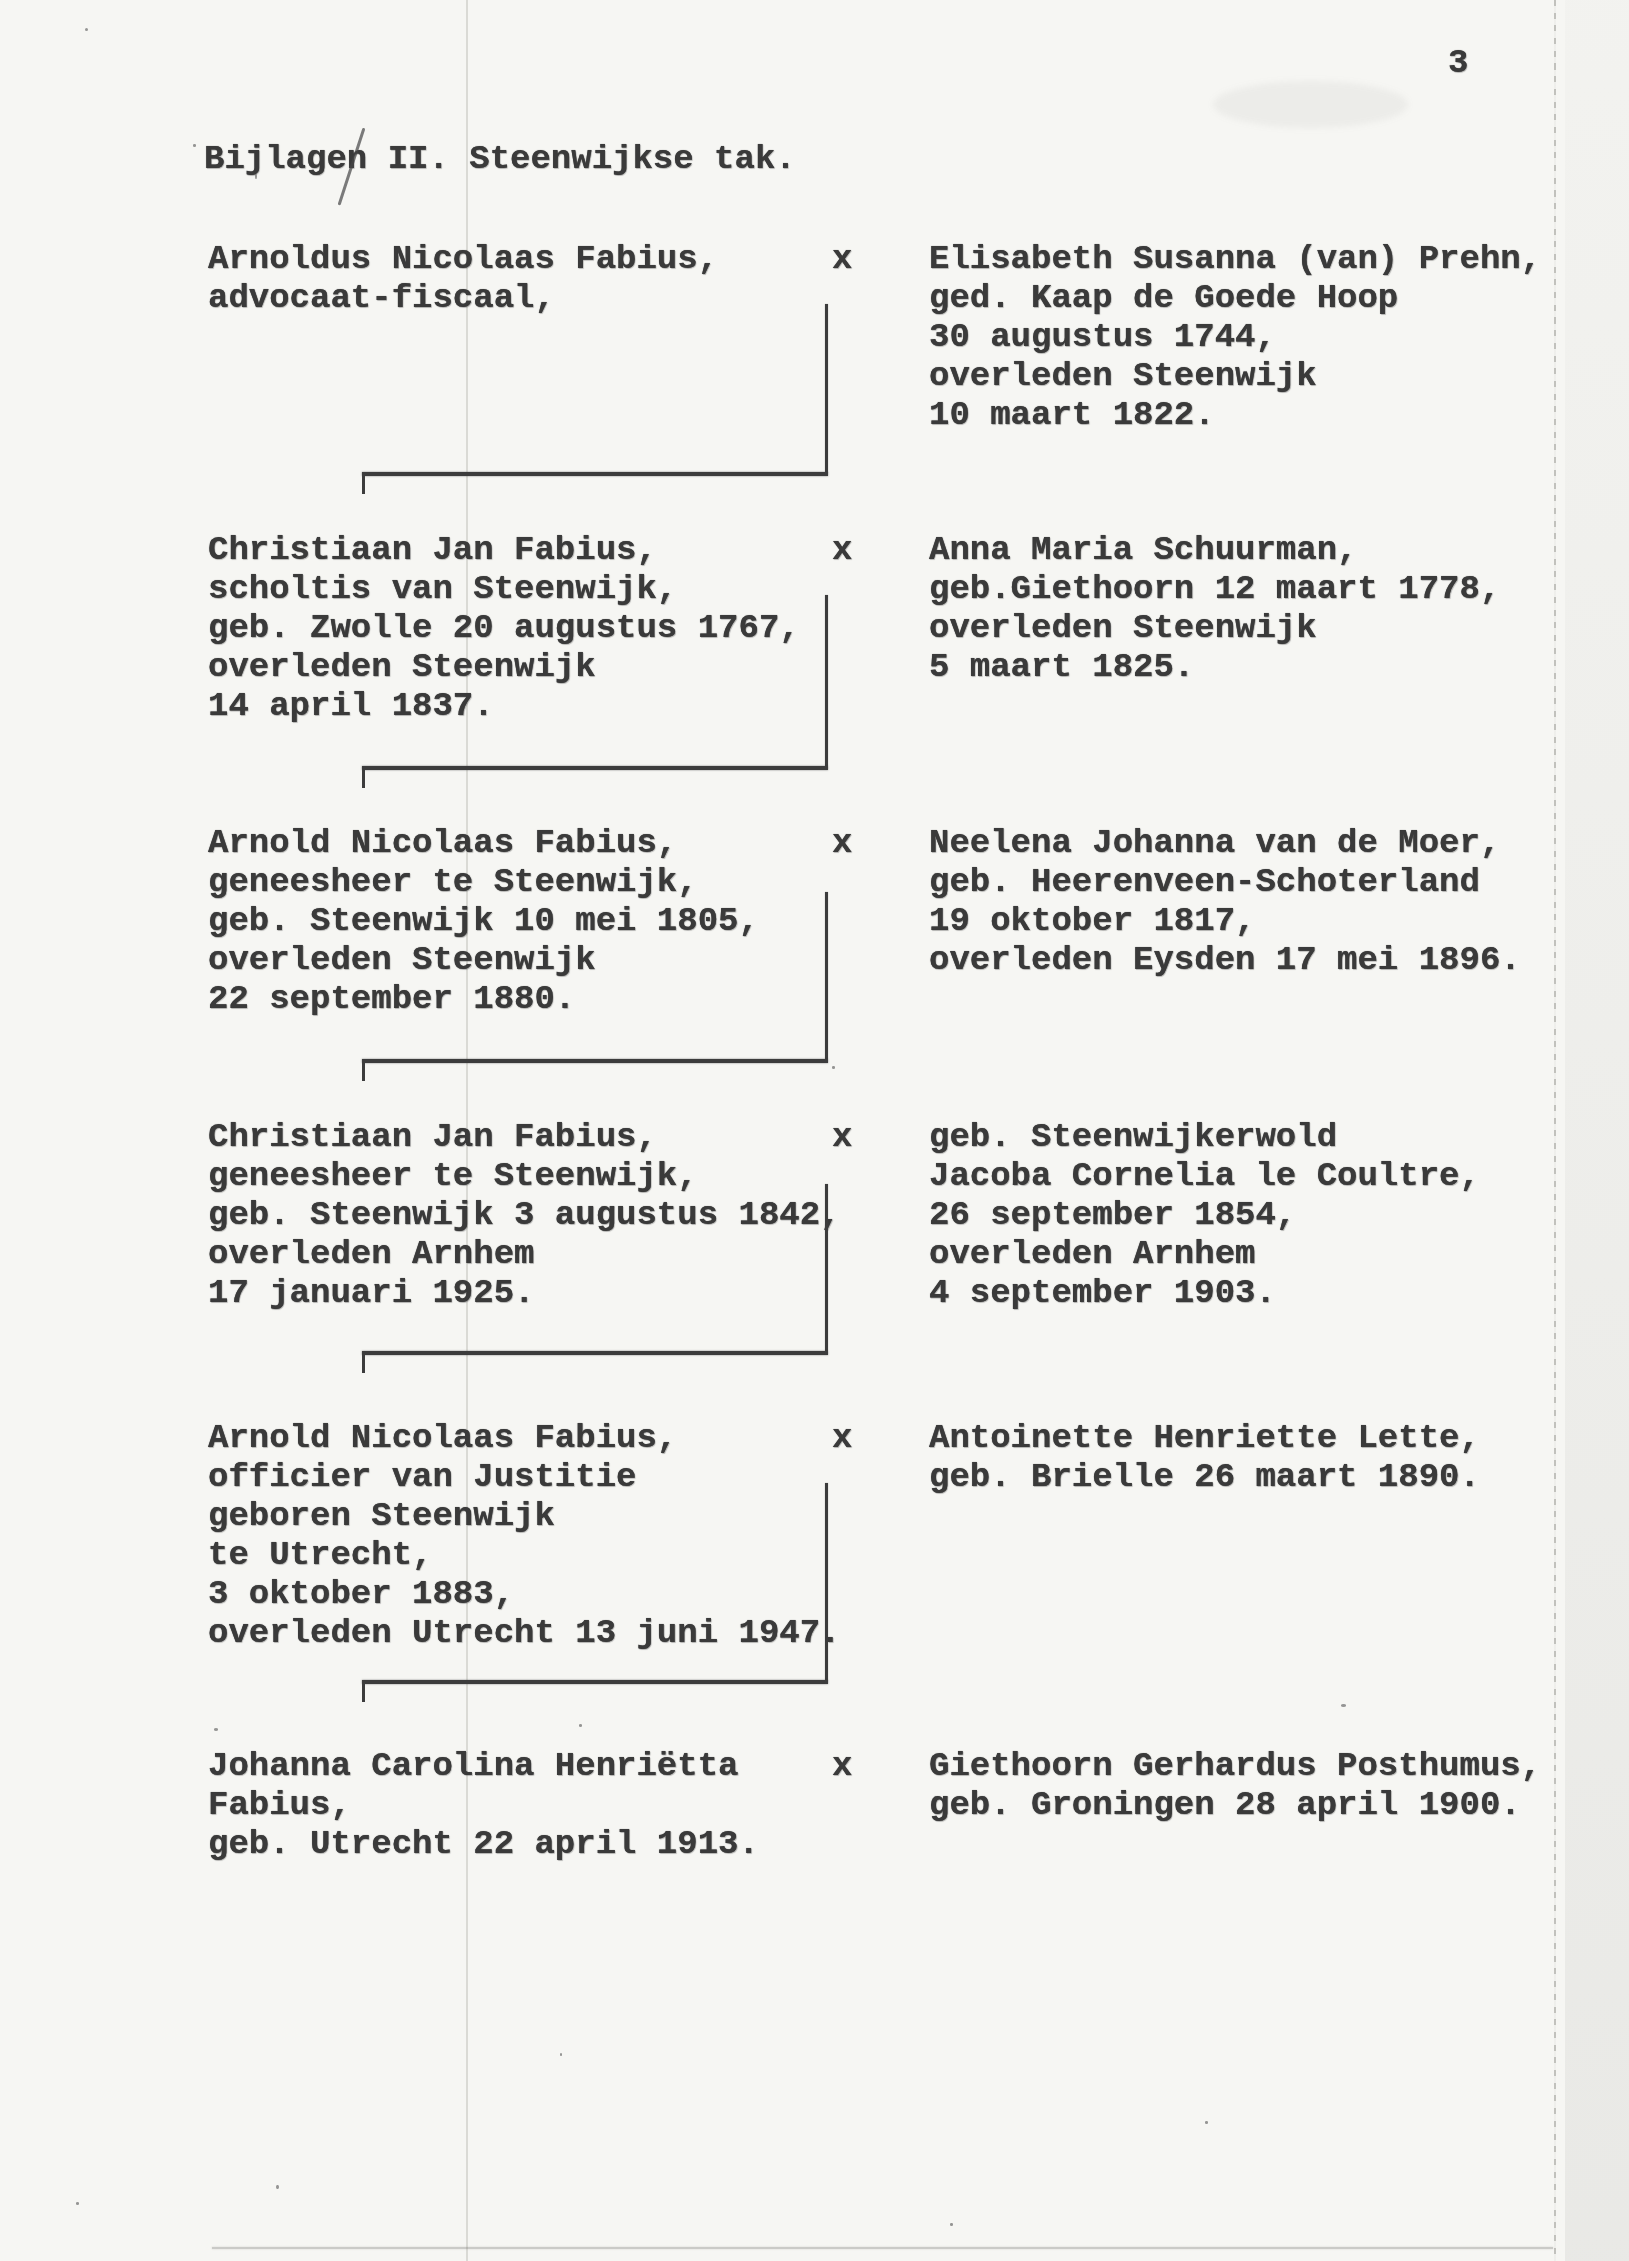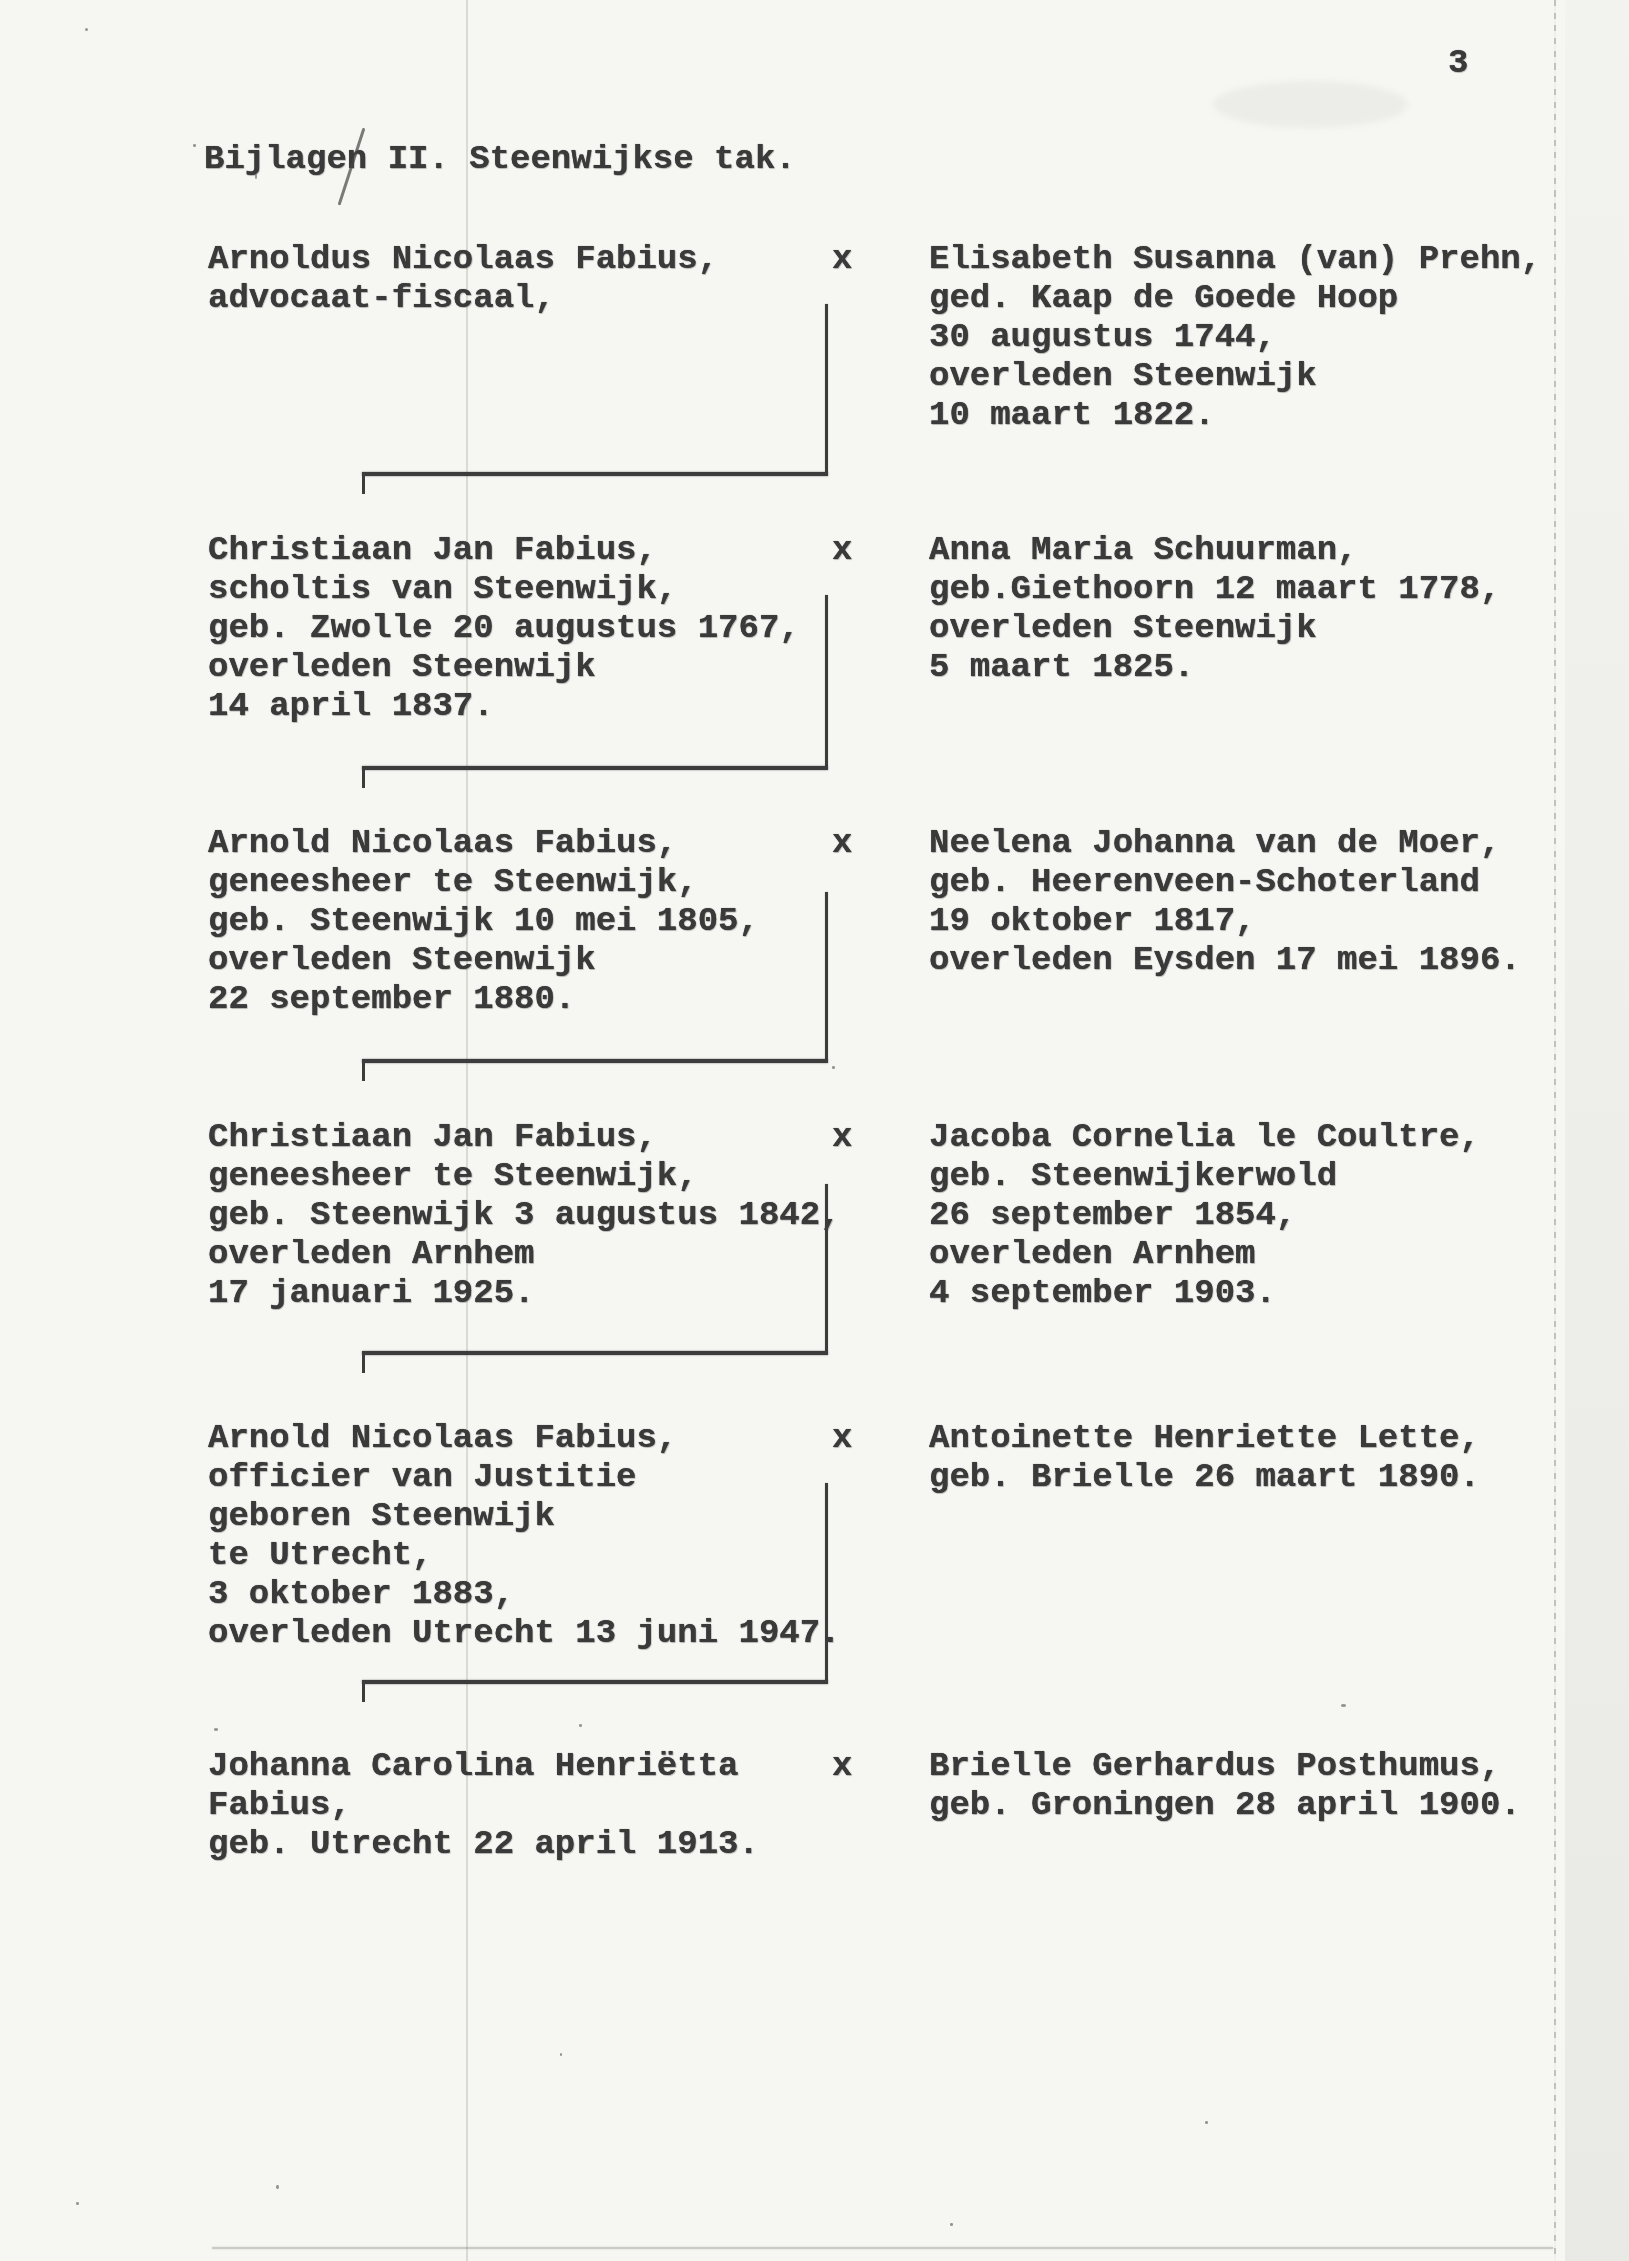--- a/index.html
+++ b/index.html
@@ -126,22 +126,22 @@
       <div class="couple c4">
         <div class="col left ttext">
           <div class="line">Christiaan Jan Fabius,</div>
           <div class="line">geneesheer te Steenwijk,</div>
           <div class="line">geb. Steenwijk 3 augustus 1842,</div>
           <div class="line">overleden Arnhem</div>
           <div class="line">17 januari 1925.</div>
         </div>
         <div class="xmark ttext">x</div>
         <div class="col right ttext">
+          <div class="line">geb. Steenwijkerwold</div>
           <div class="line">Jacoba Cornelia le Coultre,</div>
-          <div class="line">geb. Steenwijkerwold</div>
           <div class="line">26 september 1854,</div>
           <div class="line">overleden Arnhem</div>
           <div class="line">4 september 1903.</div>
         </div>
         <div class="vline"></div>
         <div class="hline"></div>
         <div class="tick"></div>
       </div>
       <div class="couple c5">
         <div class="col left ttext">
@@ -162,21 +162,21 @@
         <div class="tick"></div>
       </div>
       <div class="couple c6">
         <div class="col left ttext">
           <div class="line">Johanna Carolina Henriëtta</div>
           <div class="line">Fabius,</div>
           <div class="line">geb. Utrecht 22 april 1913.</div>
         </div>
         <div class="xmark ttext">x</div>
         <div class="col right ttext">
-          <div class="line">Brielle Gerhardus Posthumus,</div>
+          <div class="line">Giethoorn Gerhardus Posthumus,</div>
           <div class="line">geb. Groningen 28 april 1900.</div>
         </div>
       </div>
     </div>
 
   <div class="bottom-edge"></div>
   <div class="speck s1"></div>
   <div class="speck s2"></div>
   <div class="speck s3"></div>
   <div class="speck s4"></div>

